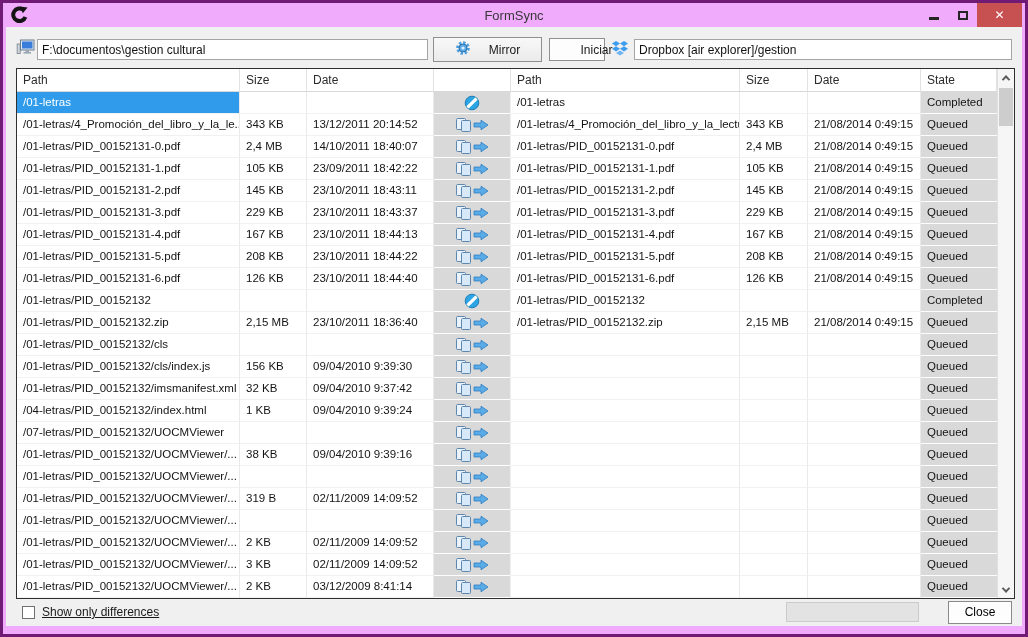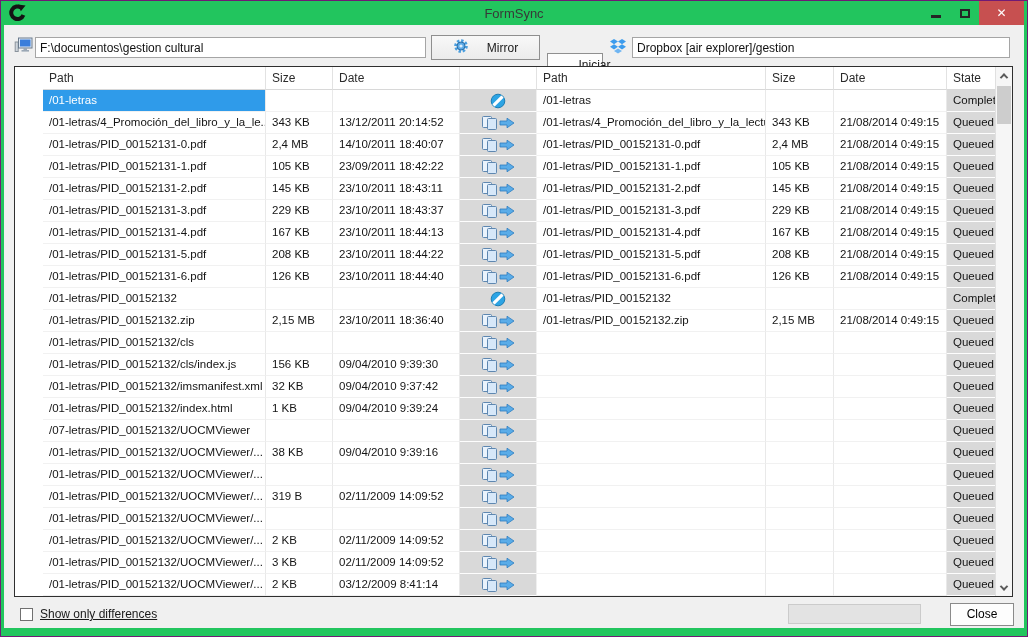--- a/index.html
+++ b/index.html
@@ -1,18 +1,18 @@
 <!DOCTYPE html>
 <html><head>
 <meta charset="utf-8">
 <style>
   * { box-sizing: border-box; }
   html, body { margin:0; padding:0; width:1028px; height:637px; overflow:hidden;
     font-family:"Liberation Sans", sans-serif; }
-  .window { position:absolute; inset:0; background:#22c55e; border:1px solid #701a75; }
+  .window { position:absolute; inset:0; background:#f0abfc; border:3px solid #701a75; }
 
   
   .titlebar { position:relative; height:24px; display:flex; align-items:center; }
   .app-icon { margin-left:7px; width:20px; height:20px; display:flex; align-items:center; }
   .title { position:absolute; left:0; right:0; text-align:center; font-size:13px; color:#383838; }
   .winbtns { position:absolute; right:3px; top:0; height:24px; display:flex; z-index:2; }
   .wbtn { width:29px; height:24px; display:flex; align-items:center; justify-content:center; }
   .wbtn.close { width:45px; background:#c75050; color:#fff; font-size:12px; }
   .glyph-min { width:10px; height:3px; background:#252525; margin-top:7px; }
   .glyph-max { width:10px; height:9px; border:2px solid #252525; }
@@ -24,26 +24,26 @@
   .toolbar { position:absolute; top:8px; left:0; right:0; height:28px; }
   .pc-icon { position:absolute; left:10px; top:4px; }
   .tb-input { position:absolute; height:21px; border:1px solid #a5a5a5; background:#fff;
     font-family:"Liberation Sans", sans-serif; font-size:12px; padding:0 4px; color:#111; }
   .src { left:31px; top:4px; width:391px; }
   .dst { left:628px; top:4px; width:378px; }
   .btn { border:1px solid #8f8f8f; background:linear-gradient(#f8f8f8,#ebebeb);
     font-family:"Liberation Sans", sans-serif; font-size:12px; color:#1a1a1a;
     display:flex; align-items:center; justify-content:center; gap:18px; }
   .mirror-btn { position:absolute; left:427px; top:2px; width:109px; height:25px; }
-  .start-btn { position:absolute; left:543px; top:20px; width:56px; height:23px; background:#fdfdfd;padding-left:45px; }
+  .start-btn { position:absolute; left:543px; top:3px; width:56px; height:23px; background:#fdfdfd;padding-left:45px; }
   .dropbox { position:absolute; left:606px; top:6px; }
 
   
   .tables { position:absolute; top:41px; left:10px; width:999px; height:531px;
-    border:1px solid #2f2f2f; background:#fff; overflow:hidden;padding-left:28px; }
+    border:1px solid #2f2f2f; background:#fff; overflow:hidden; }
   .header, .trow { display:flex; }
   .cell { height:22px; line-height:21px; overflow:hidden; white-space:nowrap;
     font-size:11.5px; color:#141414; padding-left:6px;
     border-right:1px solid #e9e9e9; border-bottom:1px solid #f1f1f1; flex:none; }
   .c-lpath{width:223px} .c-lsize{width:67px} .c-ldate{width:127px}
   .c-icon{width:77px; padding:0; display:flex; align-items:center; justify-content:center;
     background:#d9d9d9; border-bottom:1px solid #fdfdfd; border-right:1px solid #efefef;}
   .c-rpath{width:229px} .c-rsize{width:68px} .c-rdate{width:113px}
   .c-state{width:76px; background:#d9d9d9; border-bottom:1px solid #fdfdfd; border-right:none;}
   .header .cell { height:23px; line-height:22px; font-size:12px; color:#2b2b2b;
@@ -395,21 +395,21 @@
                   <path d="M19 6 h7 V3.2 L33 8 l-7 4.8 V10 h-7 z" fill="#5aace8" stroke="#2b7cc0" stroke-width="0.8"></path>
                 </svg>
               </span>
             </div>
             <div class="cell c-rpath"></div>
             <div class="cell c-rsize"></div>
             <div class="cell c-rdate"></div>
             <div class="cell c-state">Queued</div>
           </div>
           <div class="trow">
-            <div class="cell c-lpath">/01-letras/PID_00152132/index.html</div>
+            <div class="cell c-lpath">/04-letras/PID_00152132/index.html</div>
             <div class="cell c-lsize">1 KB</div>
             <div class="cell c-ldate">09/04/2010 9:39:24</div>
             <div class="cell c-icon">
               <span>
                 <svg width="34" height="16" viewBox="0 0 34 16">
                   <rect x="1.5" y="1.5" width="9" height="11" rx="1" fill="#eaf3fc" stroke="#5e87b0"></rect>
                   <rect x="6.5" y="3.5" width="9" height="11" rx="1" fill="#d7e8f9" stroke="#5e87b0"></rect>
                   <path d="M19 6 h7 V3.2 L33 8 l-7 4.8 V10 h-7 z" fill="#5aace8" stroke="#2b7cc0" stroke-width="0.8"></path>
                 </svg>
               </span>

